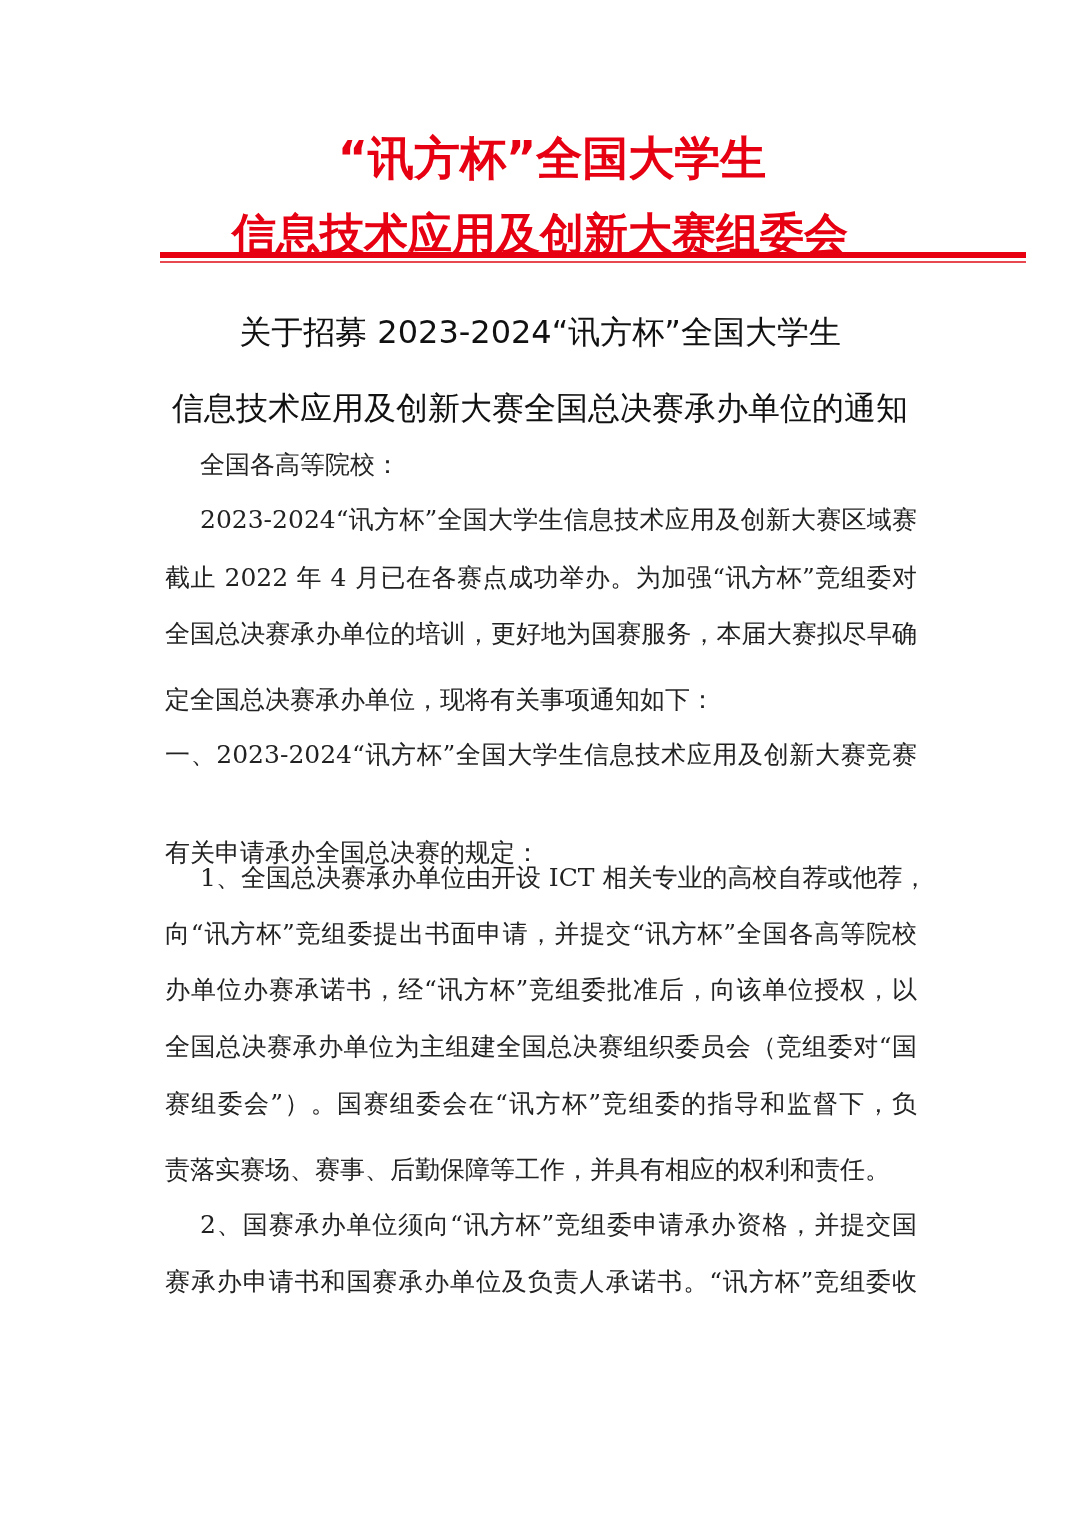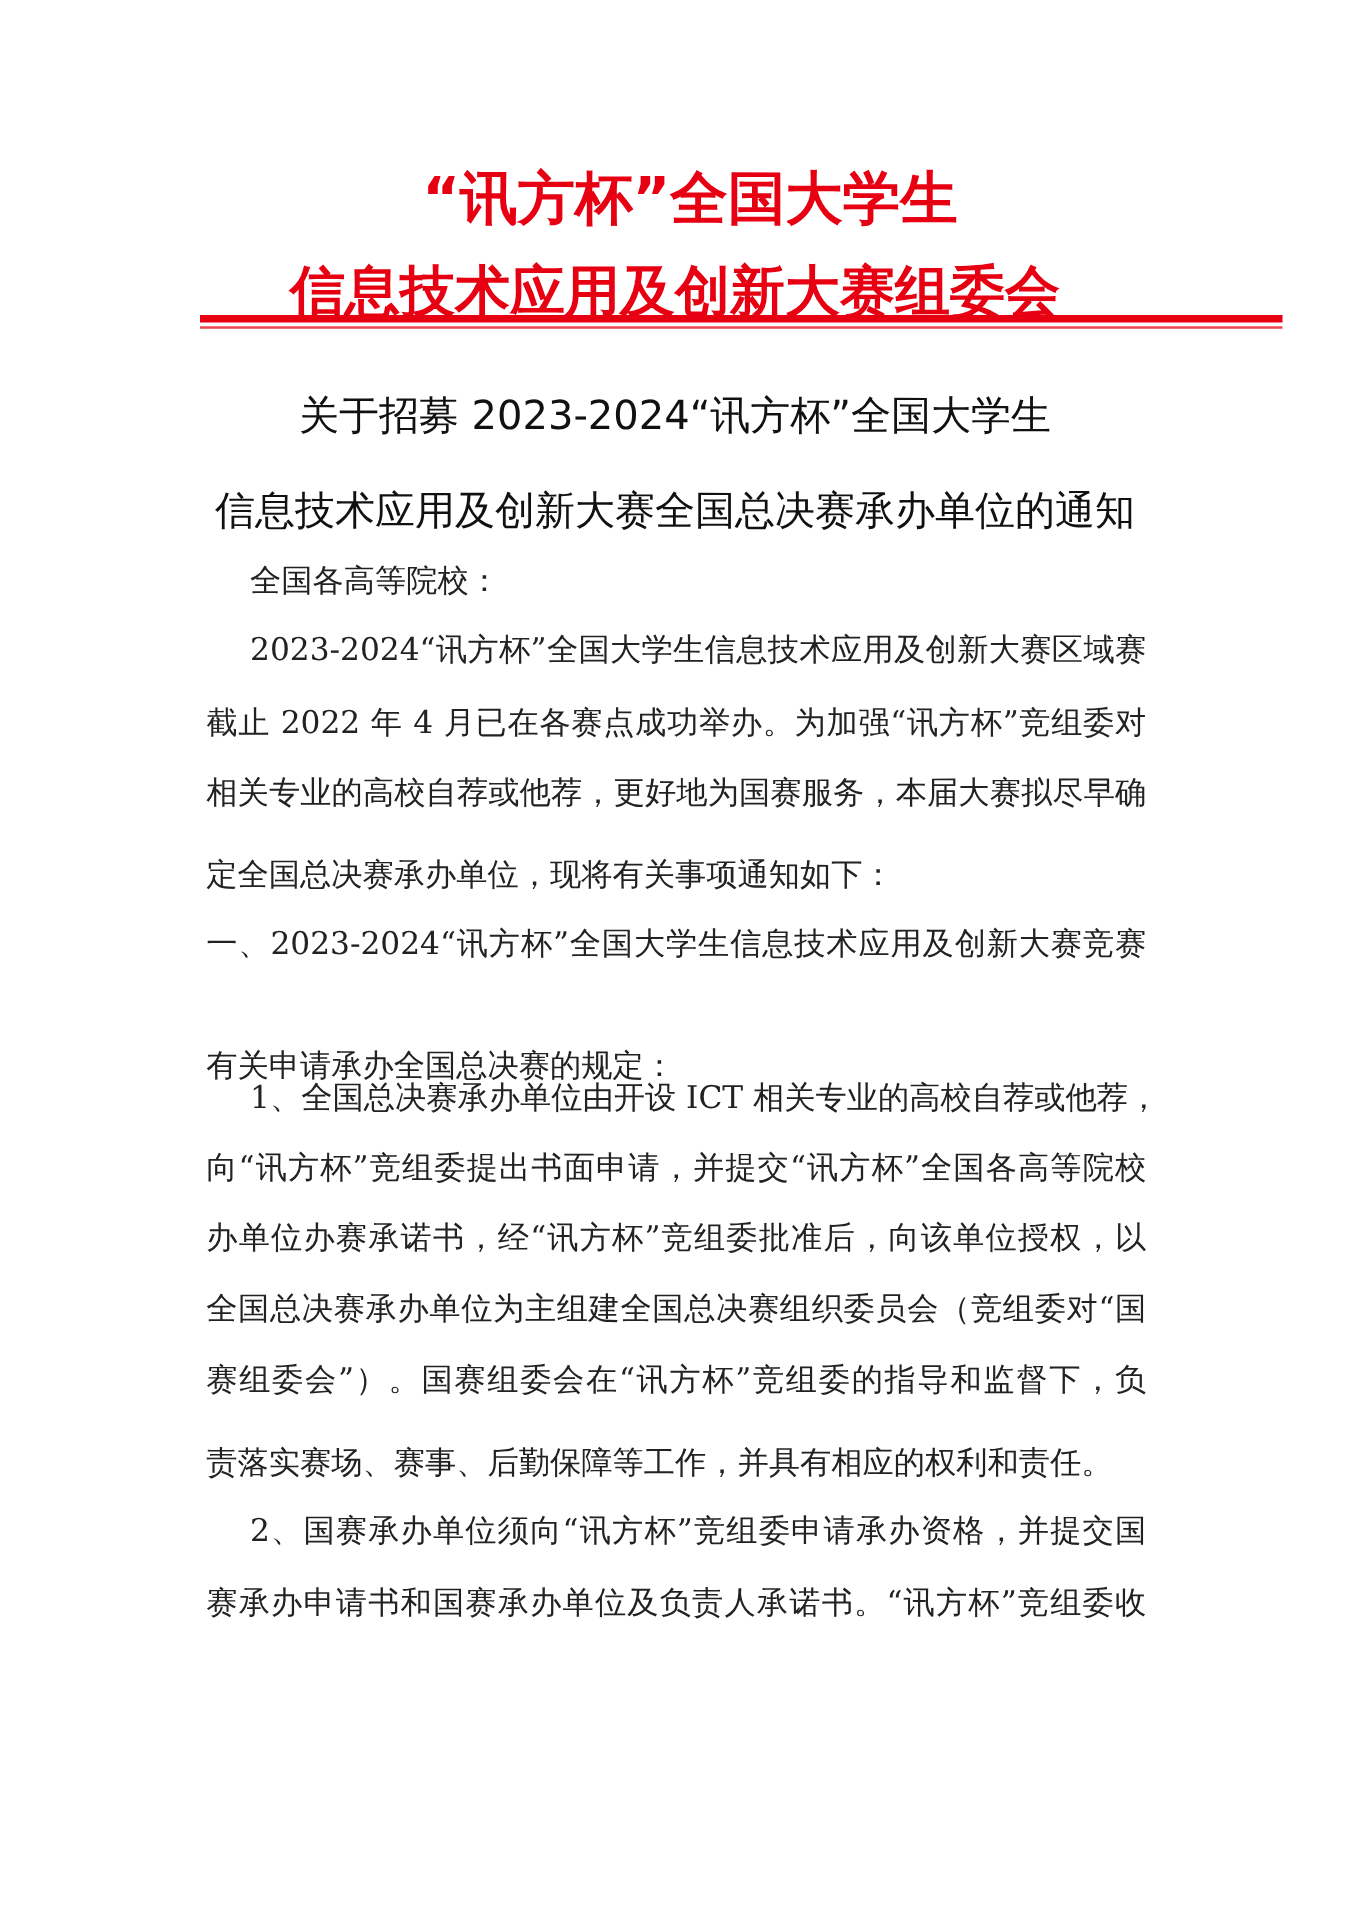--- a/index.html
+++ b/index.html
@@ -111,21 +111,21 @@
   <div class="rule-thin"></div>
 
   <div class="title-line t1">关于招募 2023-2024“讯方杯”全国大学生</div>
   <div class="title-line t2">信息技术应用及创新大赛全国总决赛承办单位的通知</div>
 
   <div class="body-line indent last" style="top:437px;">全国各高等院校：</div>
 
   <div>
     <div class="body-line indent" style="top:502px;">2023-2024“讯方杯”全国大学生信息技术应用及创新大赛区域赛</div>
     <div class="body-line" style="top:560px;">截止 2022 年 4 月已在各赛点成功举办。为加强“讯方杯”竞组委对</div>
-    <div class="body-line" style="top:616px;">相关专业的高校自荐或他荐，更好地为国赛服务，本届大赛拟尽早确</div>
+    <div class="body-line" style="top:616px;">全国总决赛承办单位的培训，更好地为国赛服务，本届大赛拟尽早确</div>
     <div class="body-line last" style="top:672px;">定全国总决赛承办单位，现将有关事项通知如下：</div>
   </div>
 
   <div>
     <div class="body-line" style="top:737px;">一、2023-2024“讯方杯”全国大学生信息技术应用及创新大赛竞赛</div>
     <div class="body-line last" style="top:825px;">有关申请承办全国总决赛的规定：</div>
   </div>
 
   <div>
     <div class="body-line indent" style="top:860px;">1、全国总决赛承办单位由开设 ICT 相关专业的高校自荐或他荐，</div>

